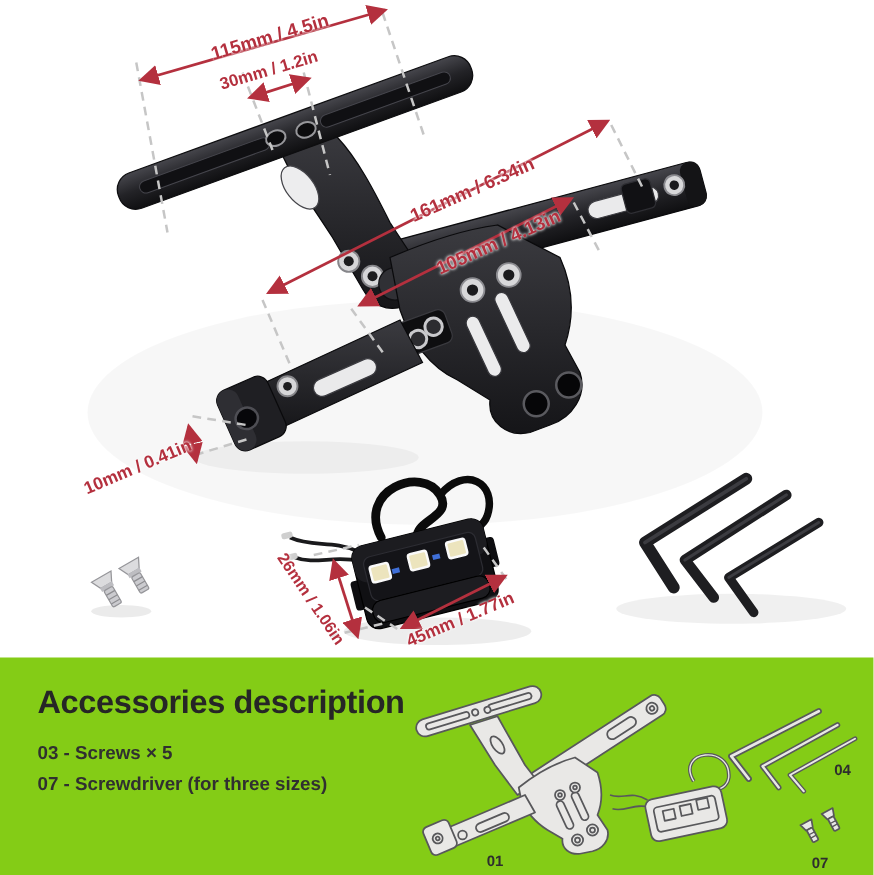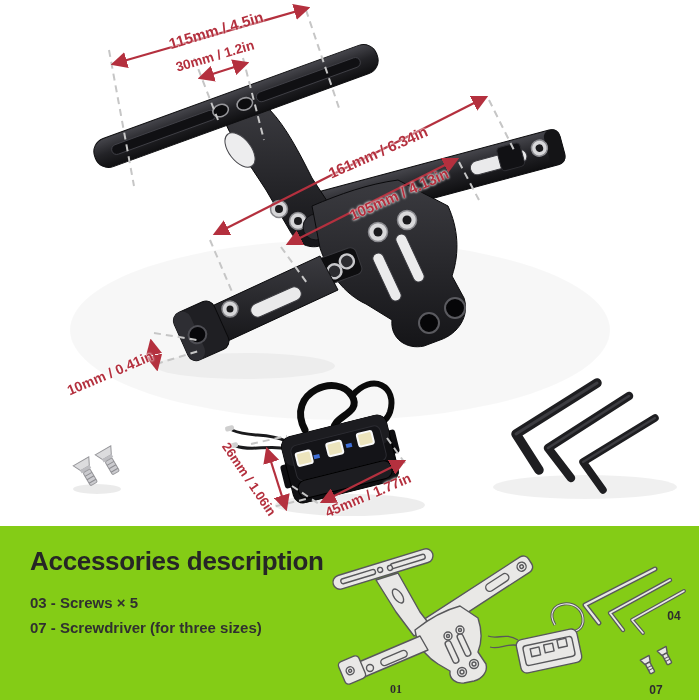--- a/index.html
+++ b/index.html
@@ -289,18 +289,18 @@
           <path d="M655,569 L585,605 L599,623" stroke-width="5"></path>
           <path d="M655,569 L585,605 L599,623" stroke="#e9e8e6" stroke-width="2.2"></path>
           <path d="M670,580 L610,613 L623,630" stroke-width="4.4"></path>
           <path d="M670,580 L610,613 L623,630" stroke="#e9e8e6" stroke-width="1.9"></path>
           <path d="M684,591 L632,620 L643,633" stroke-width="3.8"></path>
           <path d="M684,591 L632,620 L643,633" stroke="#e9e8e6" stroke-width="1.6"></path>
         </g>
       </g>
     </svg>
 
-    <div class="fig-label" style="left:396px;top:163px;font-family:Liberation Serif, serif;">01</div>
+    <div class="fig-label" style="left:396px;top:163px;">01</div>
     <div class="fig-label" style="left:578px;top:164px;margin-top:23px;">02</div>
     <div class="fig-label" style="left:656px;top:164px;">07</div>
     <div class="fig-label" style="left:674px;top:90px;text-align:center;">04</div>
   </div>
 </div>
 
 </body></html>

